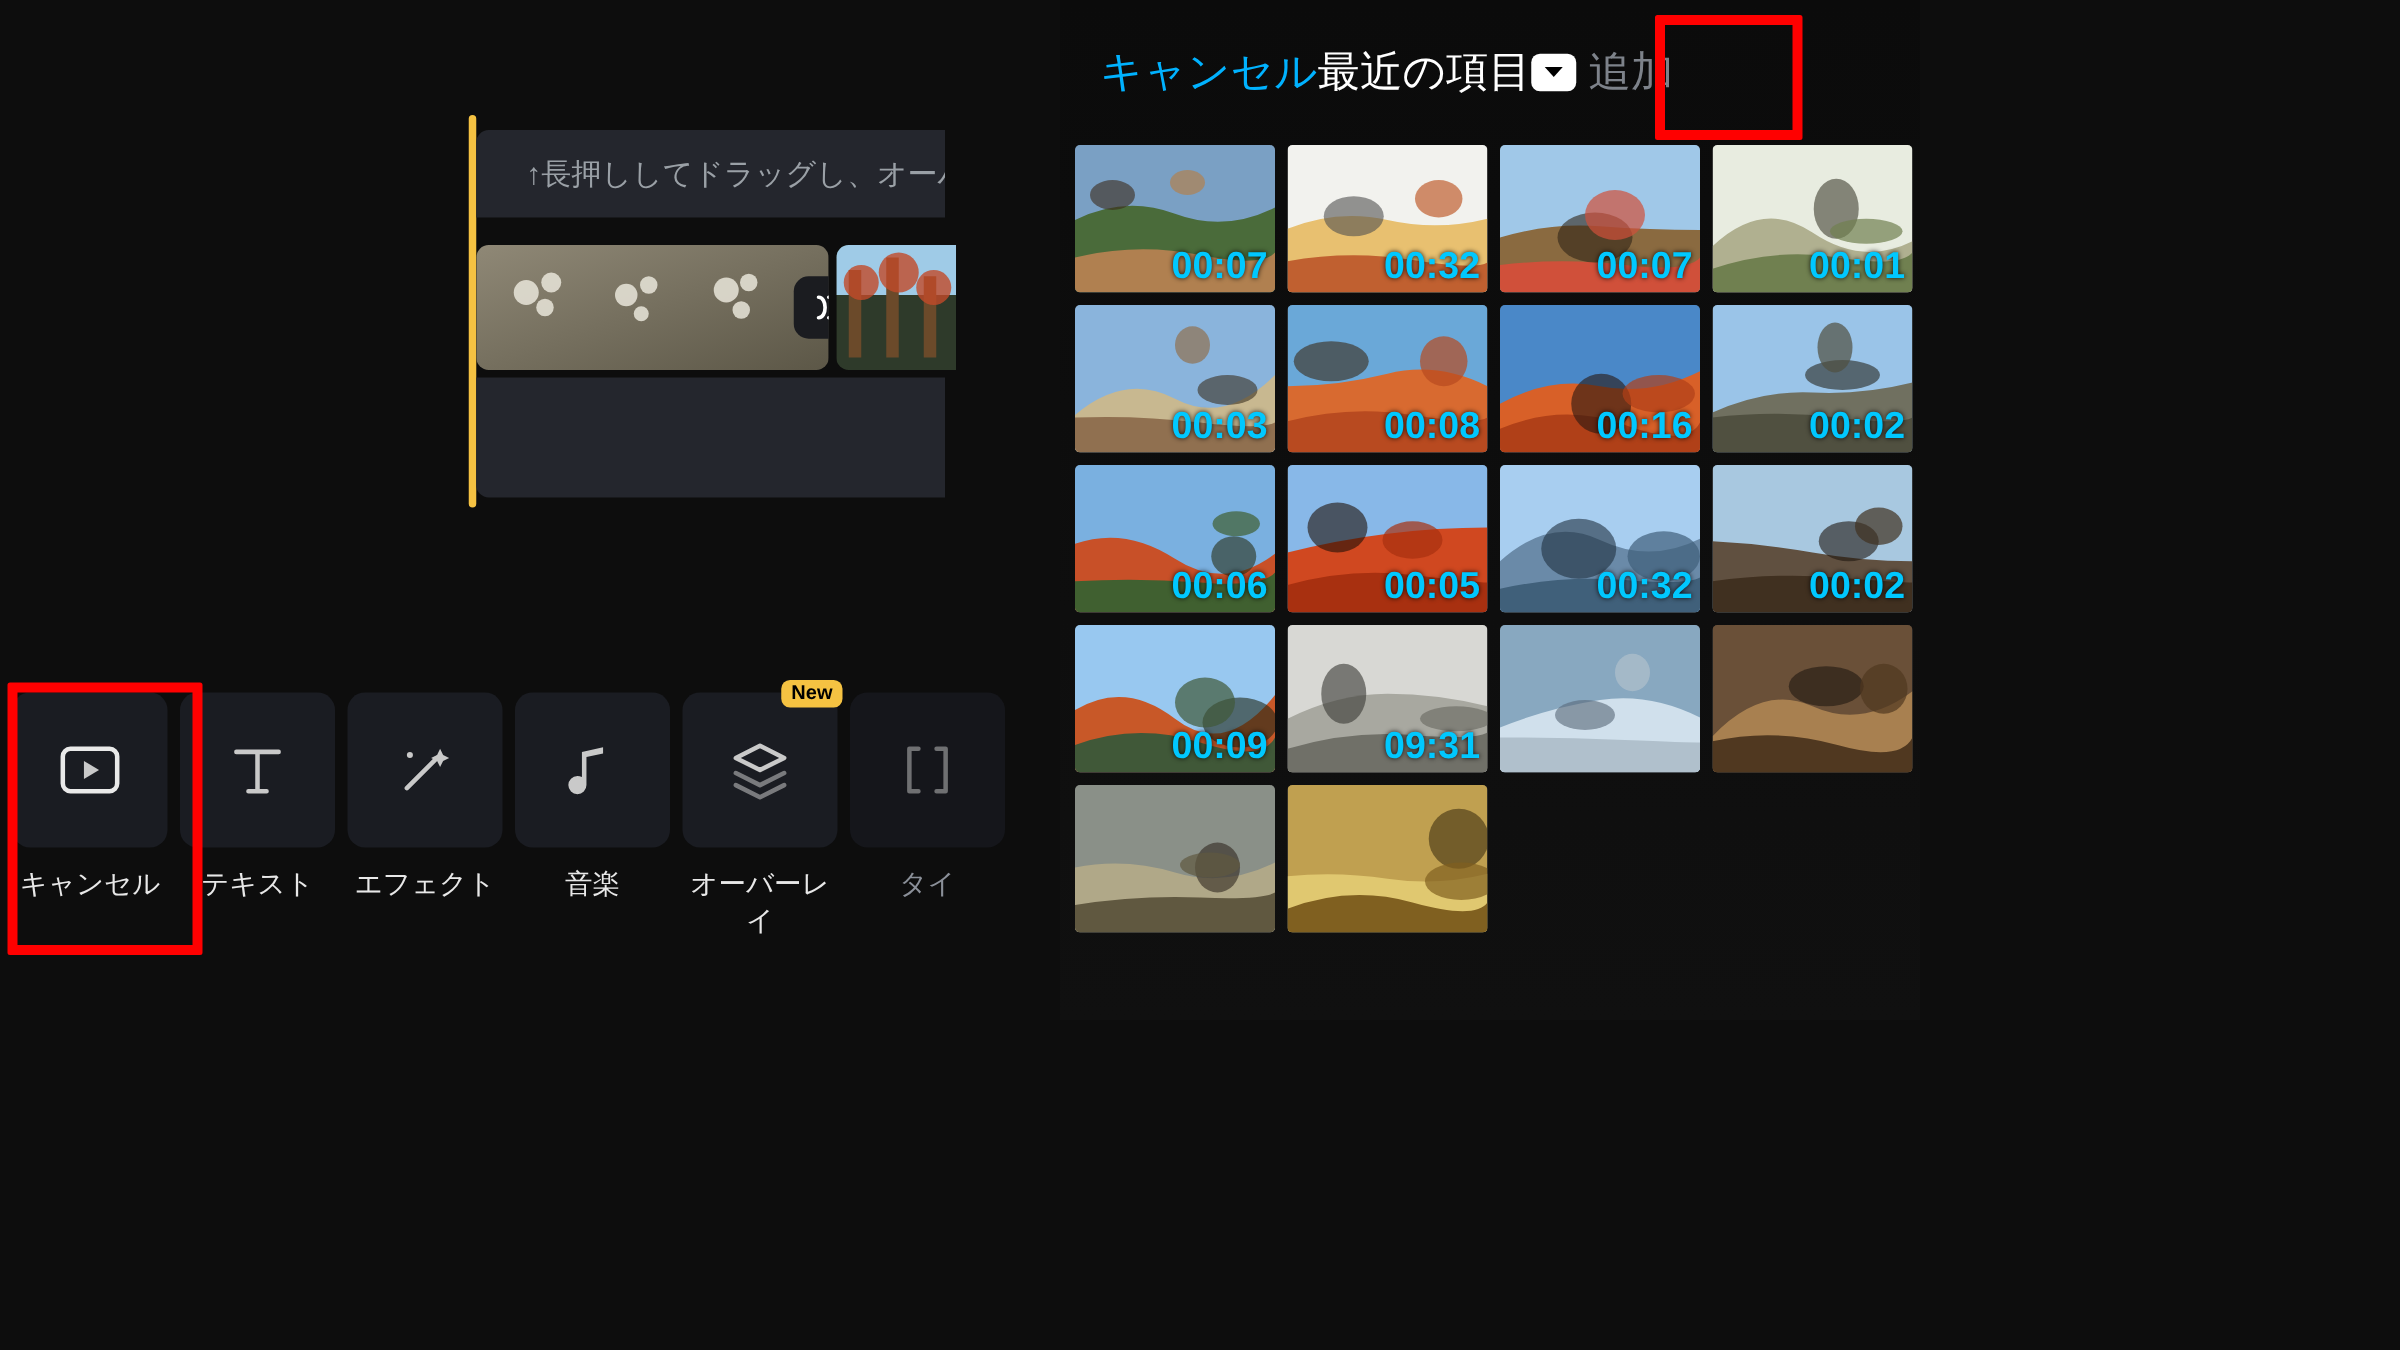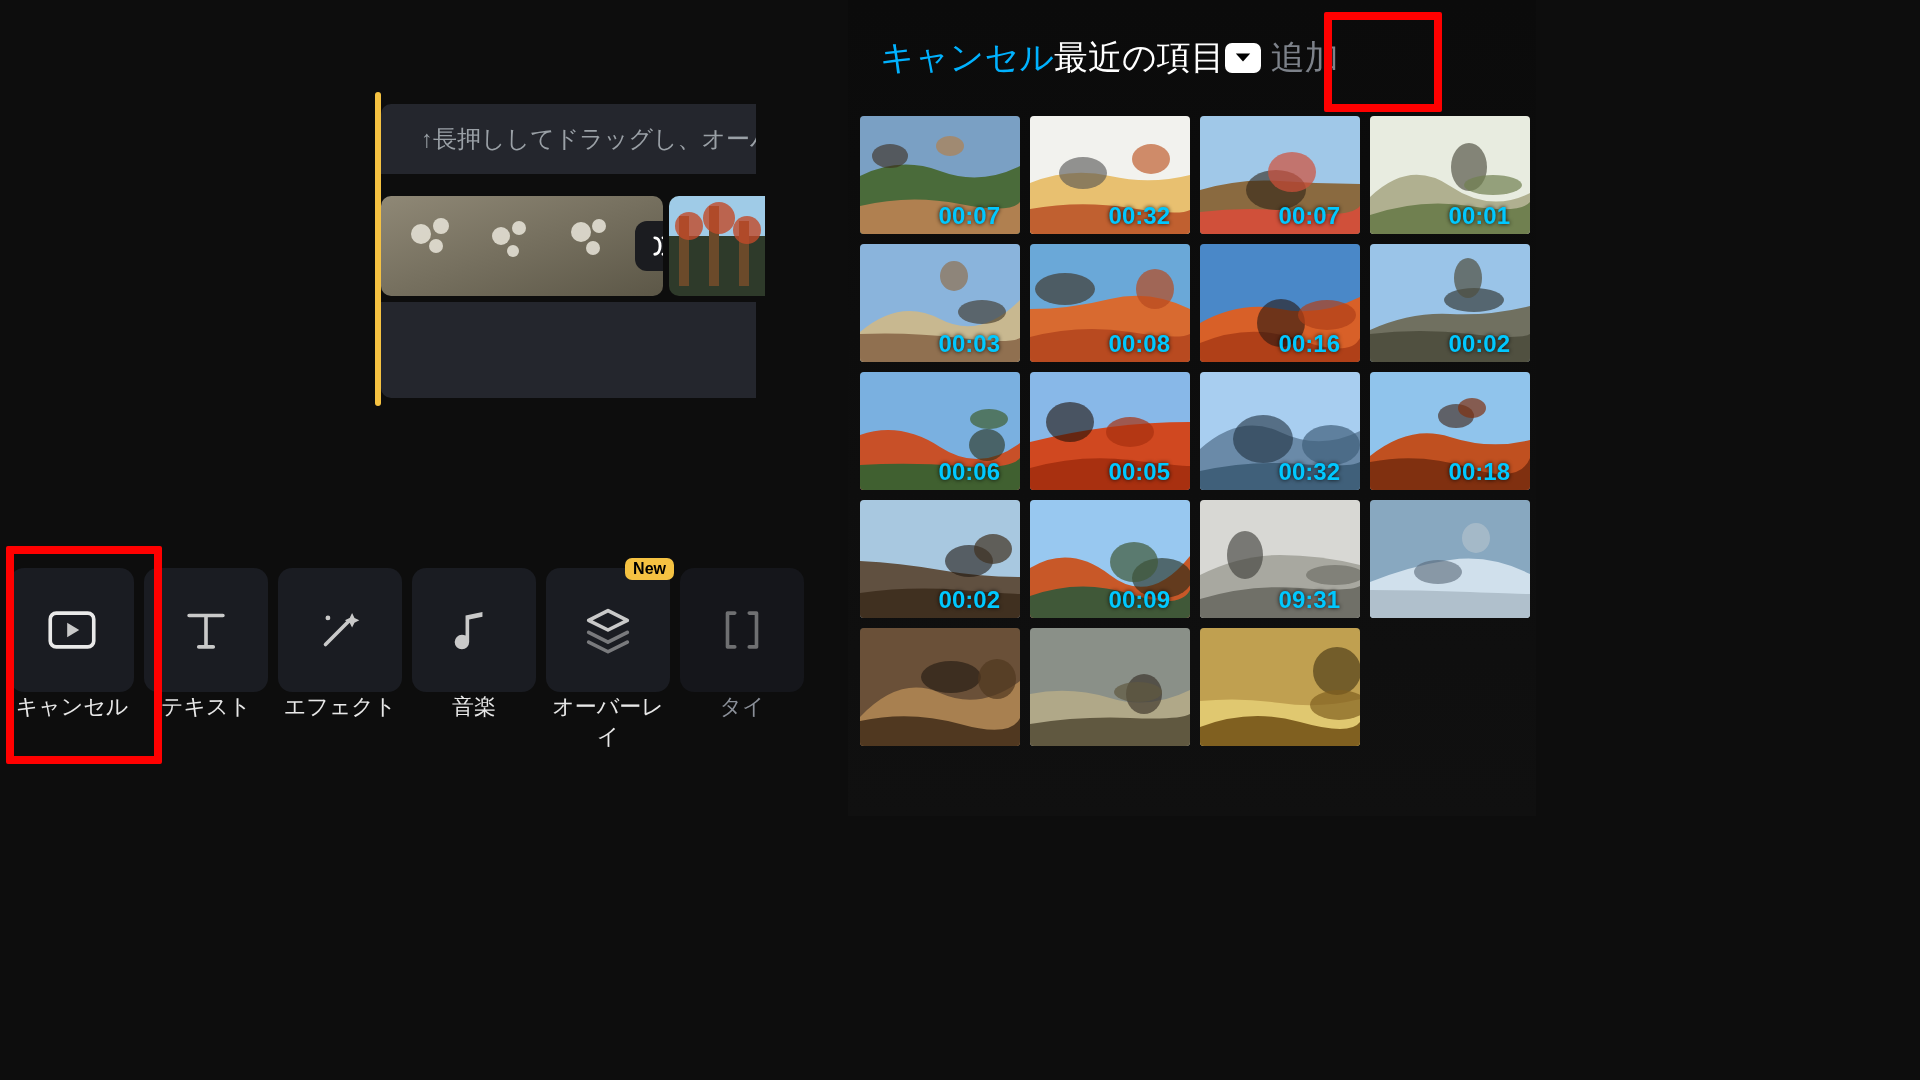--- a/index.html
+++ b/index.html
@@ -15,21 +15,21 @@
   .clip{height:100px;border-radius:10px;position:relative;overflow:hidden;flex:0 0 auto}
   .clip .th{width:100%;height:100%;display:block}
   .clip .trans{position:absolute;right:-28px;top:50%;transform:translateY(-50%);width:56px;height:50px;background:#1b1c20;border-radius:12px;display:flex;align-items:center;justify-content:center;z-index:3}
   .clip .trans svg{width:28px;height:28px;fill:#fff}
   .clipA{width:282px}
   .clipB{width:96px;border-top-right-radius:0;border-bottom-right-radius:0}
   .track-empty{position:absolute;left:6px;top:210px;width:375px;height:96px;background:#24262d;border-bottom-left-radius:10px}
 
   
   .tools{position:absolute;left:10px;bottom:64px;display:flex;gap:10px}
-  .tool{width:124px;display:flex;flex-direction:column;align-items:center;position:relative}
+  .tool{width:124px;display:flex;flex-direction:column;align-items:center;gap:14px;position:relative}
   .tool .btn{width:124px;height:124px;background:#1a1c22;border-radius:14px;display:flex;align-items:center;justify-content:center}
   .tool .lbl{font-size:22px;color:#e8e8e8;text-align:center}
   .tool .badge{position:absolute;top:-10px;right:-4px;background:#f5c242;color:#000;font-weight:700;font-size:16px;padding:2px 8px;border-radius:7px}
   .tool.faded .lbl{color:#8a8f98}
   .tool svg{width:58px;height:58px;stroke:#c9c9c9;fill:none;stroke-width:3;stroke-linecap:round;stroke-linejoin:round}
   .tool .icon-fill{fill:#c9c9c9;stroke:none}
   .tool.first svg{stroke:#e9e9e9}
   .hl{position:absolute;border:8px solid #ff0000;pointer-events:none;border-radius:2px}
   .hl-media{left:6px;top:546px;width:156px;height:218px}
   .hl-add{left:1324px;top:12px;width:118px;height:100px}
@@ -38,21 +38,21 @@
   .picker{position:absolute;right:0;top:0;width:688px;height:816px;background:linear-gradient(#0b0b0b,#101010)}
   .picker-head{height:116px;display:flex;align-items:center;justify-content:flex-start;padding:0 32px}
   .cancel{color:#00b2ff;font-size:34px;font-weight:500}
   .title-wrap{display:flex;align-items:center;}
   .title{font-size:34px;font-weight:500;color:#fff}
   .dd{width:36px;height:30px;background:#fff;border-radius:7px;display:flex;align-items:center;justify-content:center}
   .dd svg{width:18px;height:14px;fill:#000}
   .add{color:#7d828a;font-size:34px;font-weight:500;padding:8px 10px}
   .grid{position:absolute;left:12px;top:116px;right:12px;bottom:-10px;display:grid;grid-template-columns:repeat(4,160px);grid-auto-rows:118px;gap:10px;justify-content:space-between}
   .cell{position:relative;width:160px;height:118px;border-radius:4px;overflow:hidden;background:#333}
-  .cell .dur{position:absolute;right:20px;bottom:4px;color:#00c8ff;font-size:24px;font-weight:700;text-shadow:0 0 4px rgba(0,0,0,.9)}
+  .cell .dur{position:absolute;right:6px;bottom:4px;color:#00c8ff;font-size:30px;font-weight:700;text-shadow:0 0 4px rgba(0,0,0,.9)}
   .cell svg.th{width:100%;height:100%;display:block}
 
   
 </style>
 </head>
 <body>
 
 <div class="app">
 
   <div class="editor">
@@ -287,30 +287,20 @@
     <rect width="160" height="118" fill="#a8cef0"></rect>
     <path d="M0 118L0 77 Q40 41 80 60 T160 59 L160 118Z" fill="#6a8aa8"></path>
     <path d="M0 118L0 99 Q50 88 100 92 T160 90 L160 118Z" fill="#40607a"></path>
     <ellipse cx="63" cy="67" rx="30" ry="24" fill="#203040" opacity="0.6"></ellipse>
     <ellipse cx="131" cy="73" rx="29" ry="20" fill="#40607a" opacity="0.7"></ellipse>
   </svg>
           <span class="dur">00:32</span>
         </div>
         <div class="cell">
           <svg class="th" viewBox="0 0 160 118" preserveAspectRatio="none">
-    <rect width="160" height="118" fill="#90c4ec"></rect>
-    <path d="M0 118L0 84 Q40 52 80 65 T160 68 L160 118Z" fill="#c05020"></path>
-    <path d="M0 118L0 90 Q50 80 100 96 T160 86 L160 118Z" fill="#803010"></path>
-    <ellipse cx="86" cy="44" rx="18" ry="12" fill="#402010" opacity="0.6"></ellipse>
-    <ellipse cx="102" cy="36" rx="14" ry="10" fill="#803010" opacity="0.7"></ellipse>
-  </svg>
-          <span class="dur">00:18</span>
-        </div>
-        <div class="cell">
-          <svg class="th" viewBox="0 0 160 118" preserveAspectRatio="none">
     <rect width="160" height="118" fill="#a8c8e0"></rect>
     <path d="M0 118L0 61 Q40 63 80 70 T160 77 L160 118Z" fill="#605040"></path>
     <path d="M0 118L0 93 Q50 86 100 90 T160 94 L160 118Z" fill="#403020"></path>
     <ellipse cx="109" cy="61" rx="24" ry="16" fill="#201810" opacity="0.6"></ellipse>
     <ellipse cx="133" cy="49" rx="19" ry="15" fill="#403020" opacity="0.7"></ellipse>
   </svg>
           <span class="dur">00:02</span>
         </div>
         <div class="cell">
           <svg class="th" viewBox="0 0 160 118" preserveAspectRatio="none">

